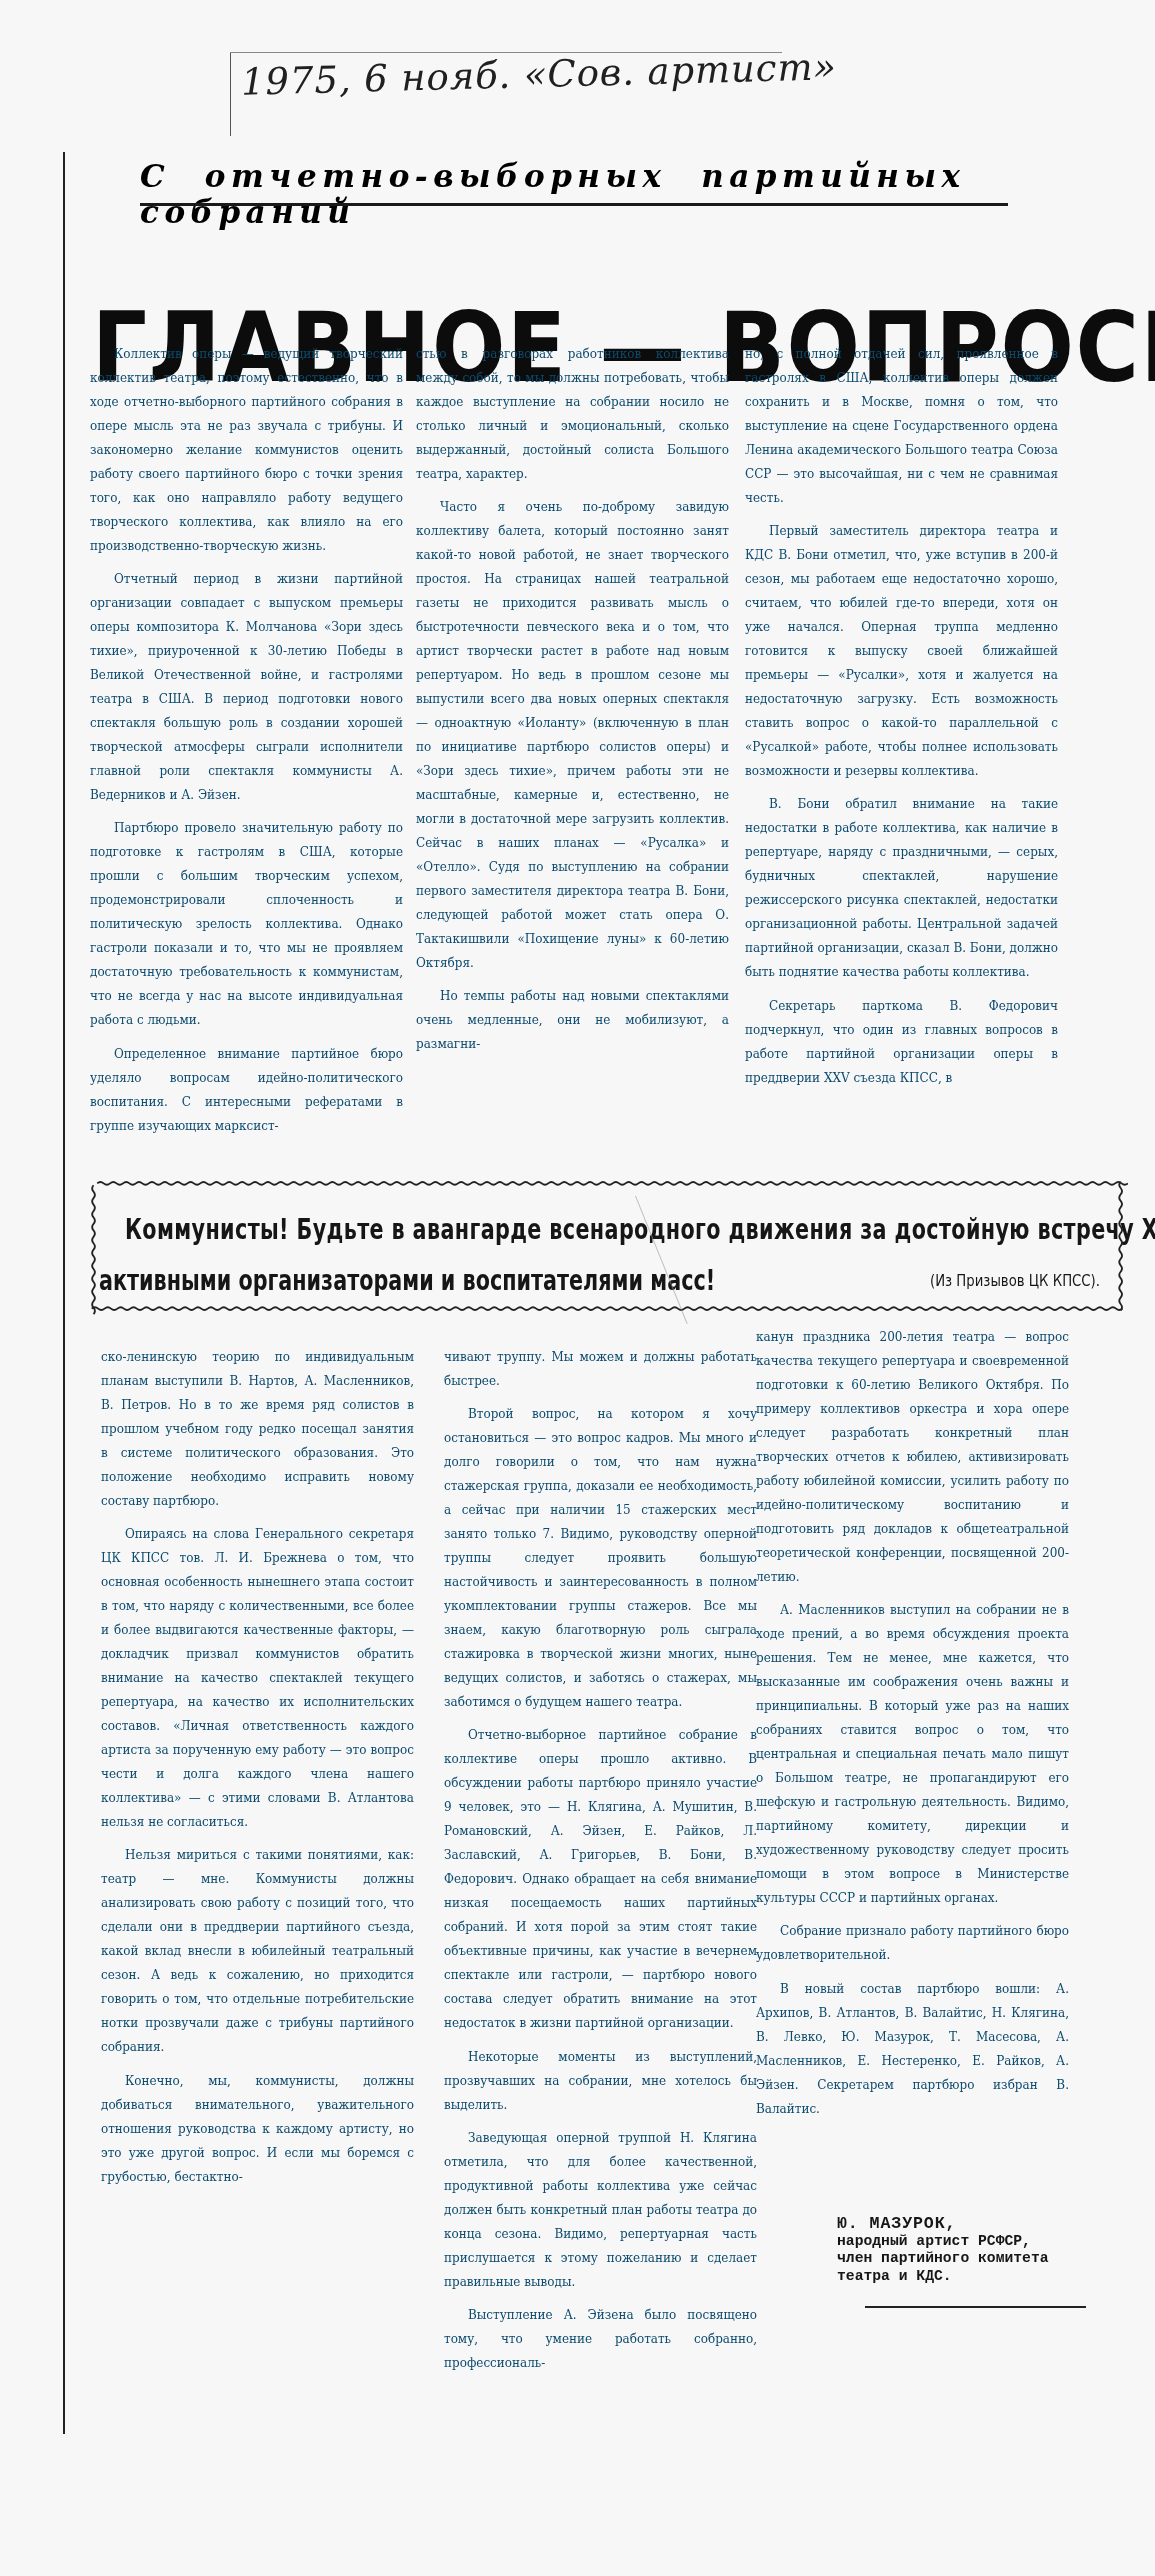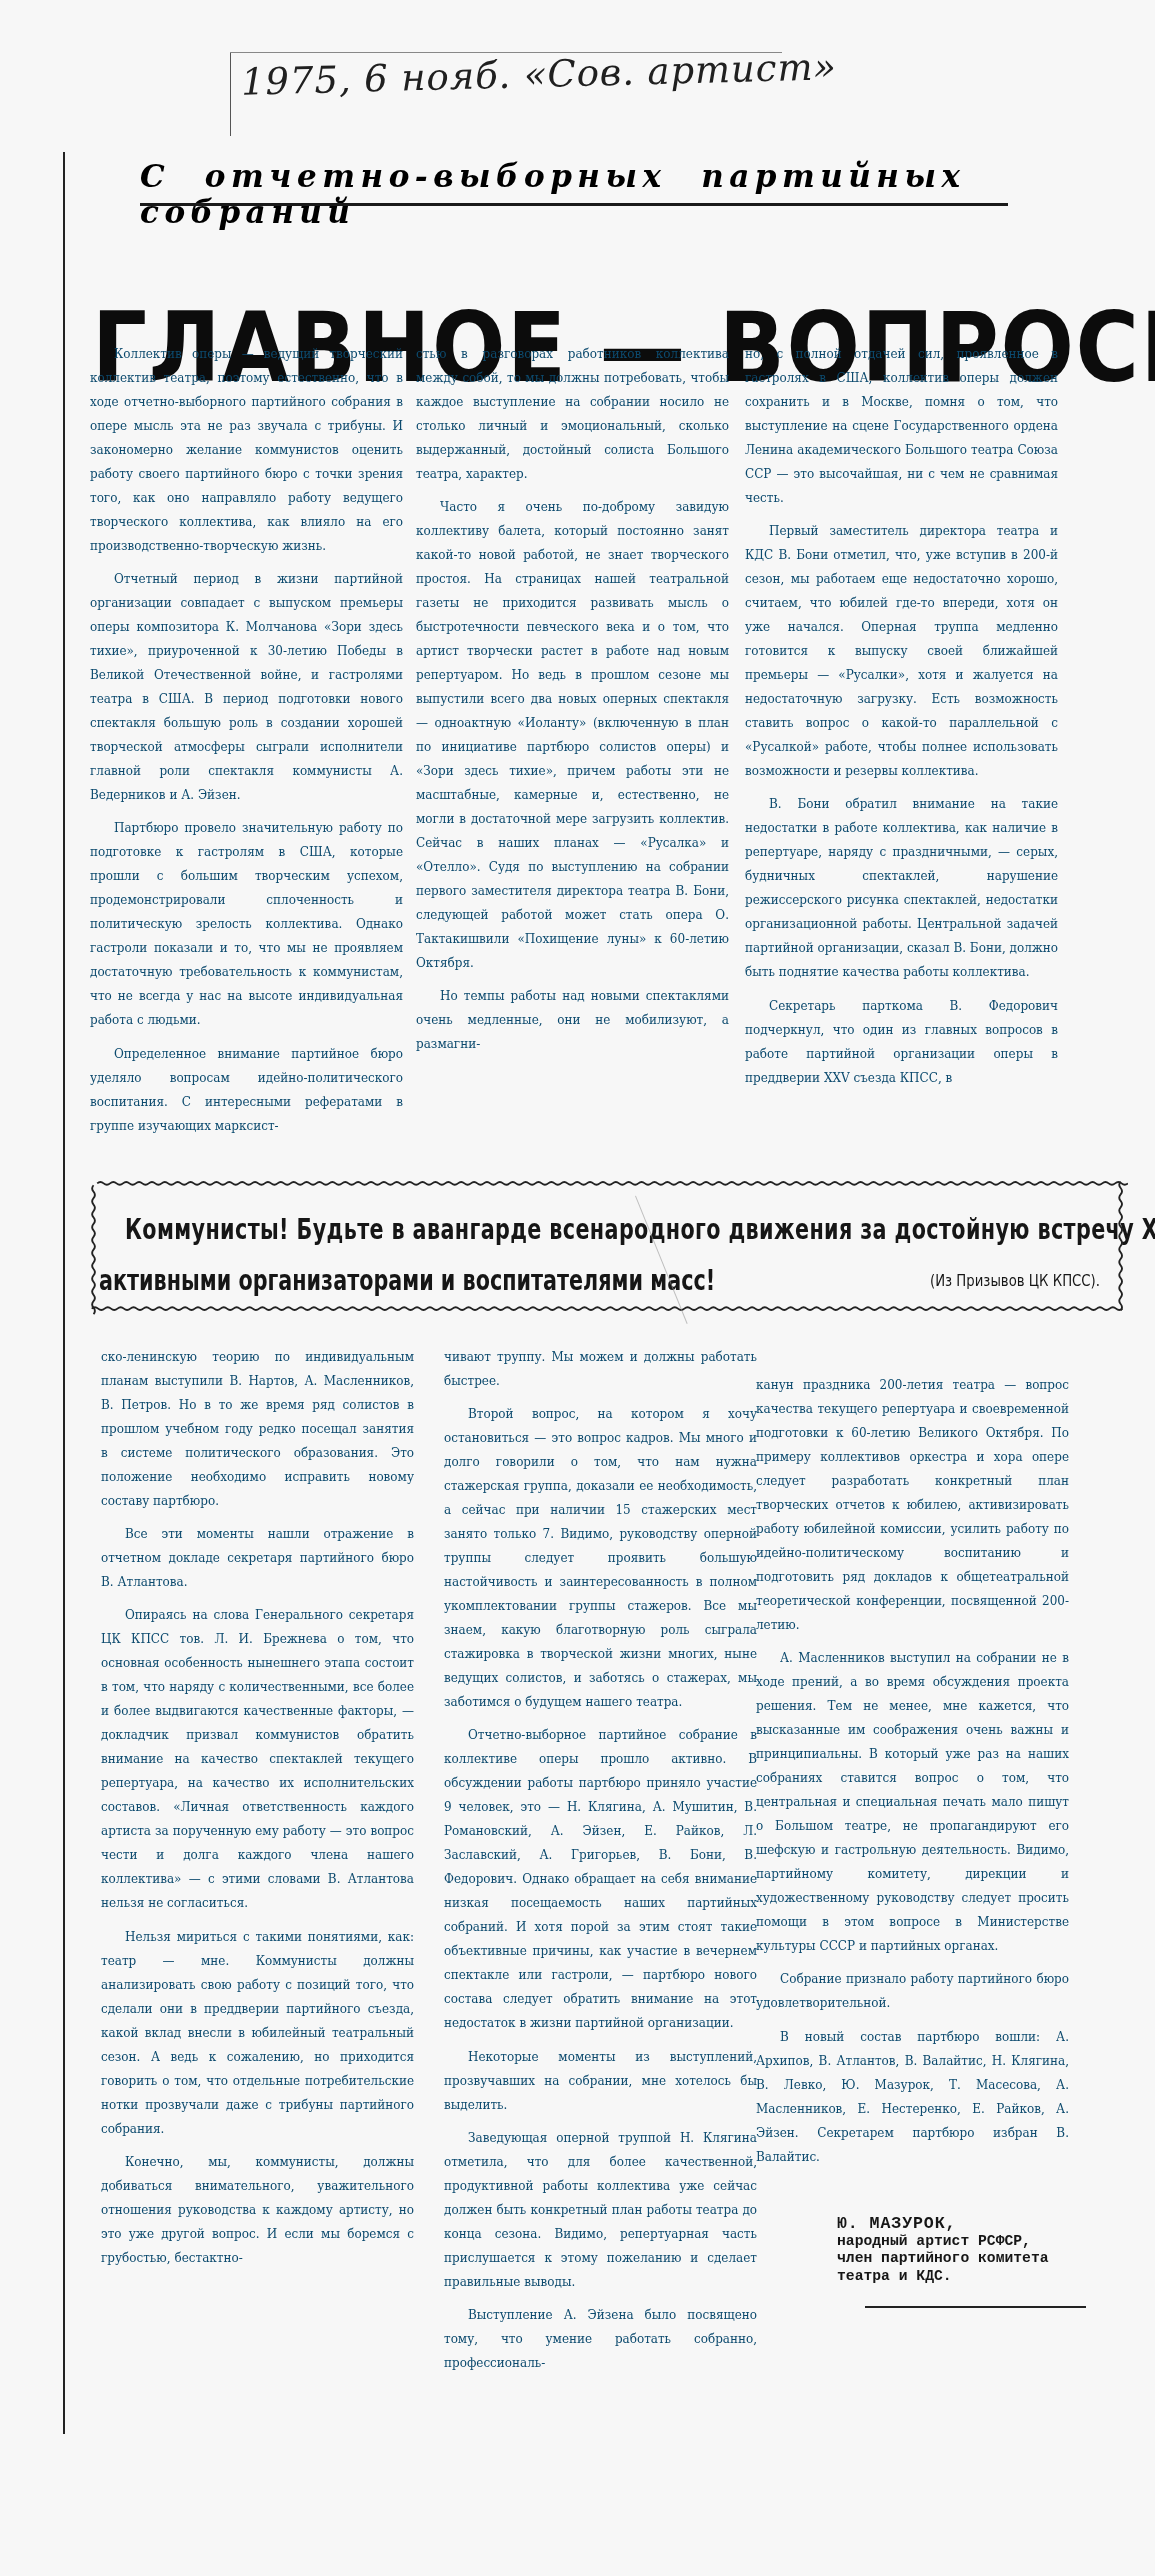--- a/index.html
+++ b/index.html
@@ -48,21 +48,21 @@
     text-align: justify; hyphens: manual;
     color: #0c4a6e;
   }
   .col p { margin: 0 0 9.2px 0; text-indent: 24px; }
   .col p.cont { text-indent: 0; }
   .c1t { left: 90px;  top: 342px; width: 313px; }
   .c2t { left: 416px; top: 342px; width: 313px; }
   .c3t { left: 745px; top: 342px; width: 313px; }
   .c1b { left: 101px; top: 1345px; width: 313px; }
   .c2b { left: 444px; top: 1345px; width: 313px; }
-  .c3b { left: 756px; top: 1325px; width: 313px; margin-top: 48px; }
+  .c3b { left: 756px; top: 1325px; width: 313px; }
 
   .banner {
     position: absolute; left: 88px; top: 1176px; width: 1040px; height: 140px;
   }
   .banner svg { position: absolute; left: 0; top: 0; }
   .banner-line1 {
     position: absolute; left: 37px; top: 37px;
     font-family: "DejaVu Sans", sans-serif; font-weight: bold;
     font-size: 28px; white-space: nowrap;
     transform: scaleX(0.74); transform-origin: left top; letter-spacing: 0.5px;
@@ -131,21 +131,20 @@
     <path id="waveRight" fill="none" stroke="#222" stroke-width="2" d="M1122,6 Q1119,9.5 1122,13 T1122,20 Q1119,23.5 1122,27 T1122,34 Q1119,37.5 1122,41 T1122,48 Q1119,51.5 1122,55 T1122,62 Q1119,65.5 1122,69 T1122,76 Q1119,79.5 1122,83 T1122,90 Q1119,93.5 1122,97 T1122,104 Q1119,107.5 1122,111 T1122,118 Q1119,121.5 1122,125 T1122,132 Q1119,135.5 1122,139 T1122,146"></path>
   </svg>
   <div class="banner-line1">Коммунисты! Будьте в авангарде всенародного движения за достойную встречу XXV съезда КПСС,</div>
   <div class="banner-line2">активными организаторами и воспитателями масс!</div>
   <div class="banner-source">(Из Призывов ЦК КПСС).</div>
 </div>
 <div class="fold"></div>
 
 <div class="col c1b">
   <p class="cont">ско-ленинскую теорию по индивидуальным планам выступили В. Нартов, А. Масленников, В. Петров. Но в то же время ряд солистов в прошлом учебном году редко посещал занятия в системе политического образования. Это положение необходимо исправить новому составу партбюро.</p>
-  <p>Все эти моменты нашли отражение в отчетном докладе секретаря партийного бюро В. Атлантова.</p>
   <p>Опираясь на слова Генерального секретаря ЦК КПСС тов. Л. И. Брежнева о том, что основная особенность нынешнего этапа состоит в том, что наряду с количественными, все более и более выдвигаются качественные факторы, — докладчик призвал коммунистов обратить внимание на качество спектаклей текущего репертуара, на качество их исполнительских составов. «Личная ответственность каждого артиста за порученную ему работу — это вопрос чести и долга каждого члена нашего коллектива» — с этими словами В. Атлантова нельзя не согласиться.</p>
   <p>Нельзя мириться с такими понятиями, как: театр — мне. Коммунисты должны анализировать свою работу с позиций того, что сделали они в преддверии партийного съезда, какой вклад внесли в юбилейный театральный сезон. А ведь к сожалению, но приходится говорить о том, что отдельные потребительские нотки прозвучали даже с трибуны партийного собрания.</p>
   <p>Конечно, мы, коммунисты, должны добиваться внимательного, уважительного отношения руководства к каждому артисту, но это уже другой вопрос. И если мы боремся с грубостью, бестактно-</p>
 </div>
 <div class="col c2b">
   <p class="cont">чивают труппу. Мы можем и должны работать быстрее.</p>
   <p>Второй вопрос, на котором я хочу остановиться — это вопрос кадров. Мы много и долго говорили о том, что нам нужна стажерская группа, доказали ее необходимость, а сейчас при наличии 15 стажерских мест занято только 7. Видимо, руководству оперной труппы следует проявить большую настойчивость и заинтересованность в полном укомплектовании группы стажеров. Все мы знаем, какую благотворную роль сыграла стажировка в творческой жизни многих, ныне ведущих солистов, и заботясь о стажерах, мы заботимся о будущем нашего театра.</p>
   <p>Отчетно-выборное партийное собрание в коллективе оперы прошло активно. В обсуждении работы партбюро приняло участие 9 человек, это — Н. Клягина, А. Мушитин, В. Романовский, А. Эйзен, Е. Райков, Л. Заславский, А. Григорьев, В. Бони, В. Федорович. Однако обращает на себя внимание низкая посещаемость наших партийных собраний. И хотя порой за этим стоят такие объективные причины, как участие в вечернем спектакле или гастроли, — партбюро нового состава следует обратить внимание на этот недостаток в жизни партийной организации.</p>
   <p>Некоторые моменты из выступлений, прозвучавших на собрании, мне хотелось бы выделить.</p>
   <p>Заведующая оперной труппой Н. Клягина отметила, что для более качественной, продуктивной работы коллектива уже сейчас должен быть конкретный план работы театра до конца сезона. Видимо, репертуарная часть прислушается к этому пожеланию и сделает правильные выводы.</p>

